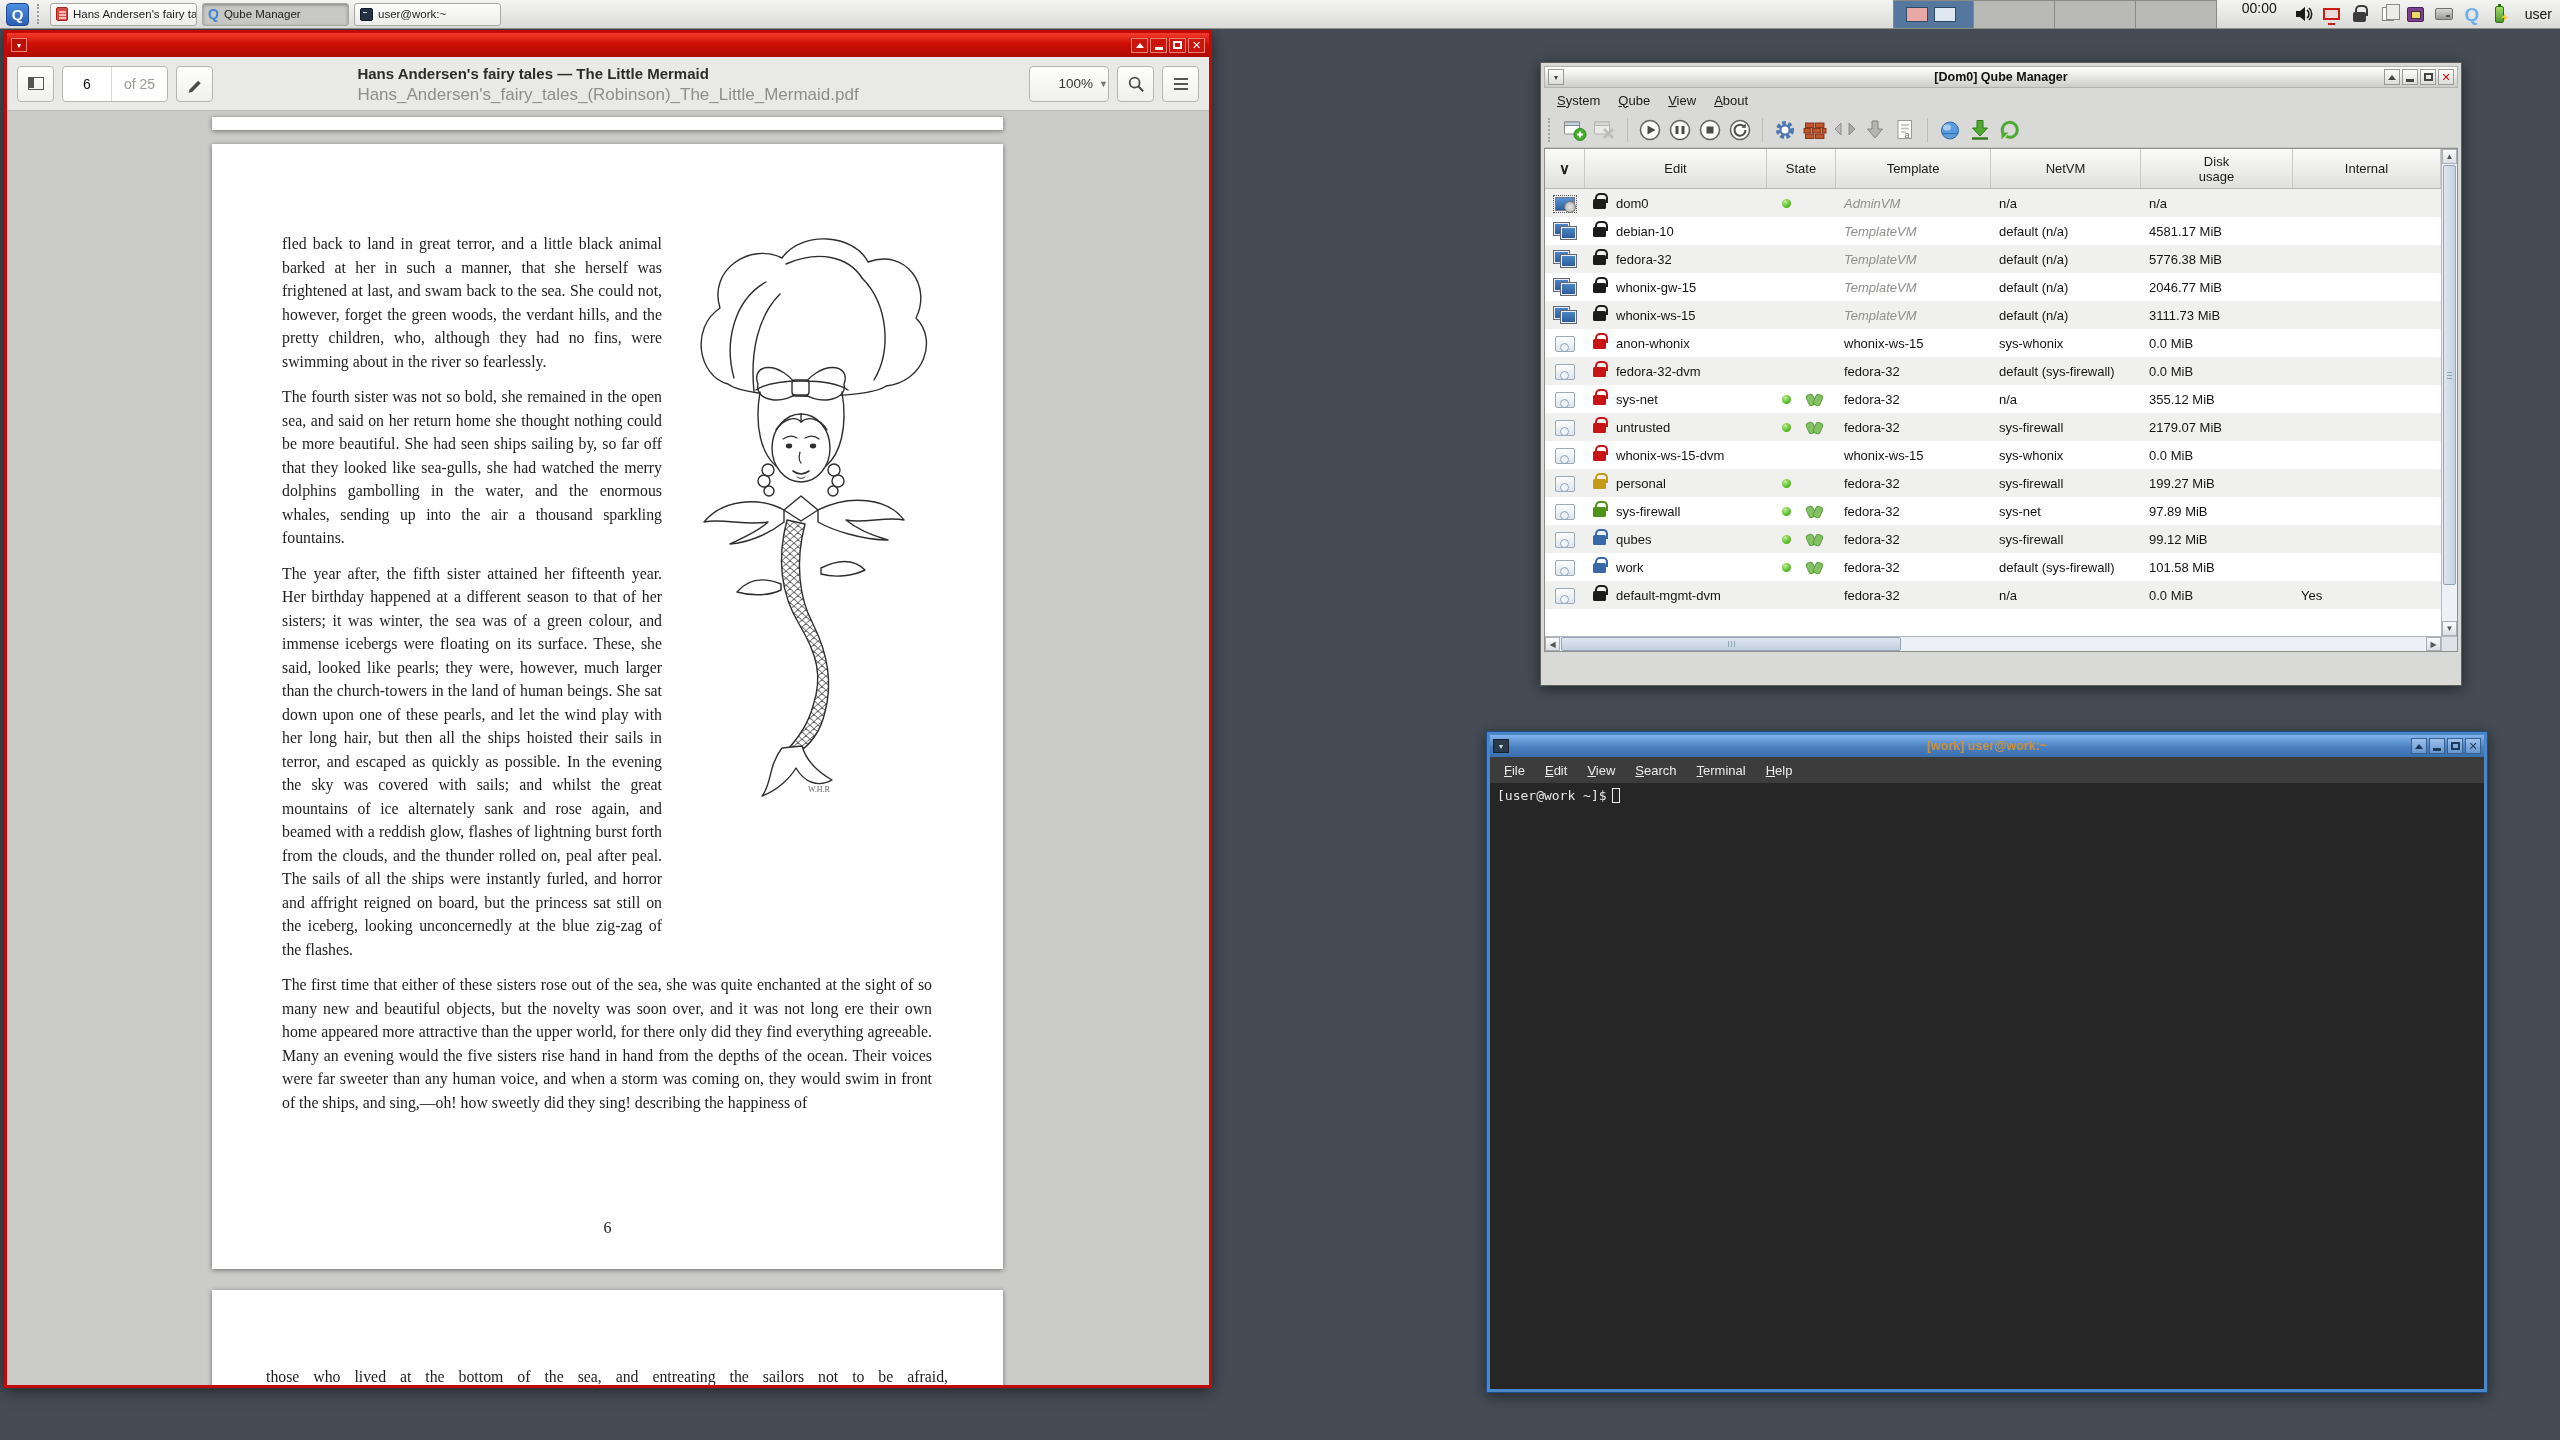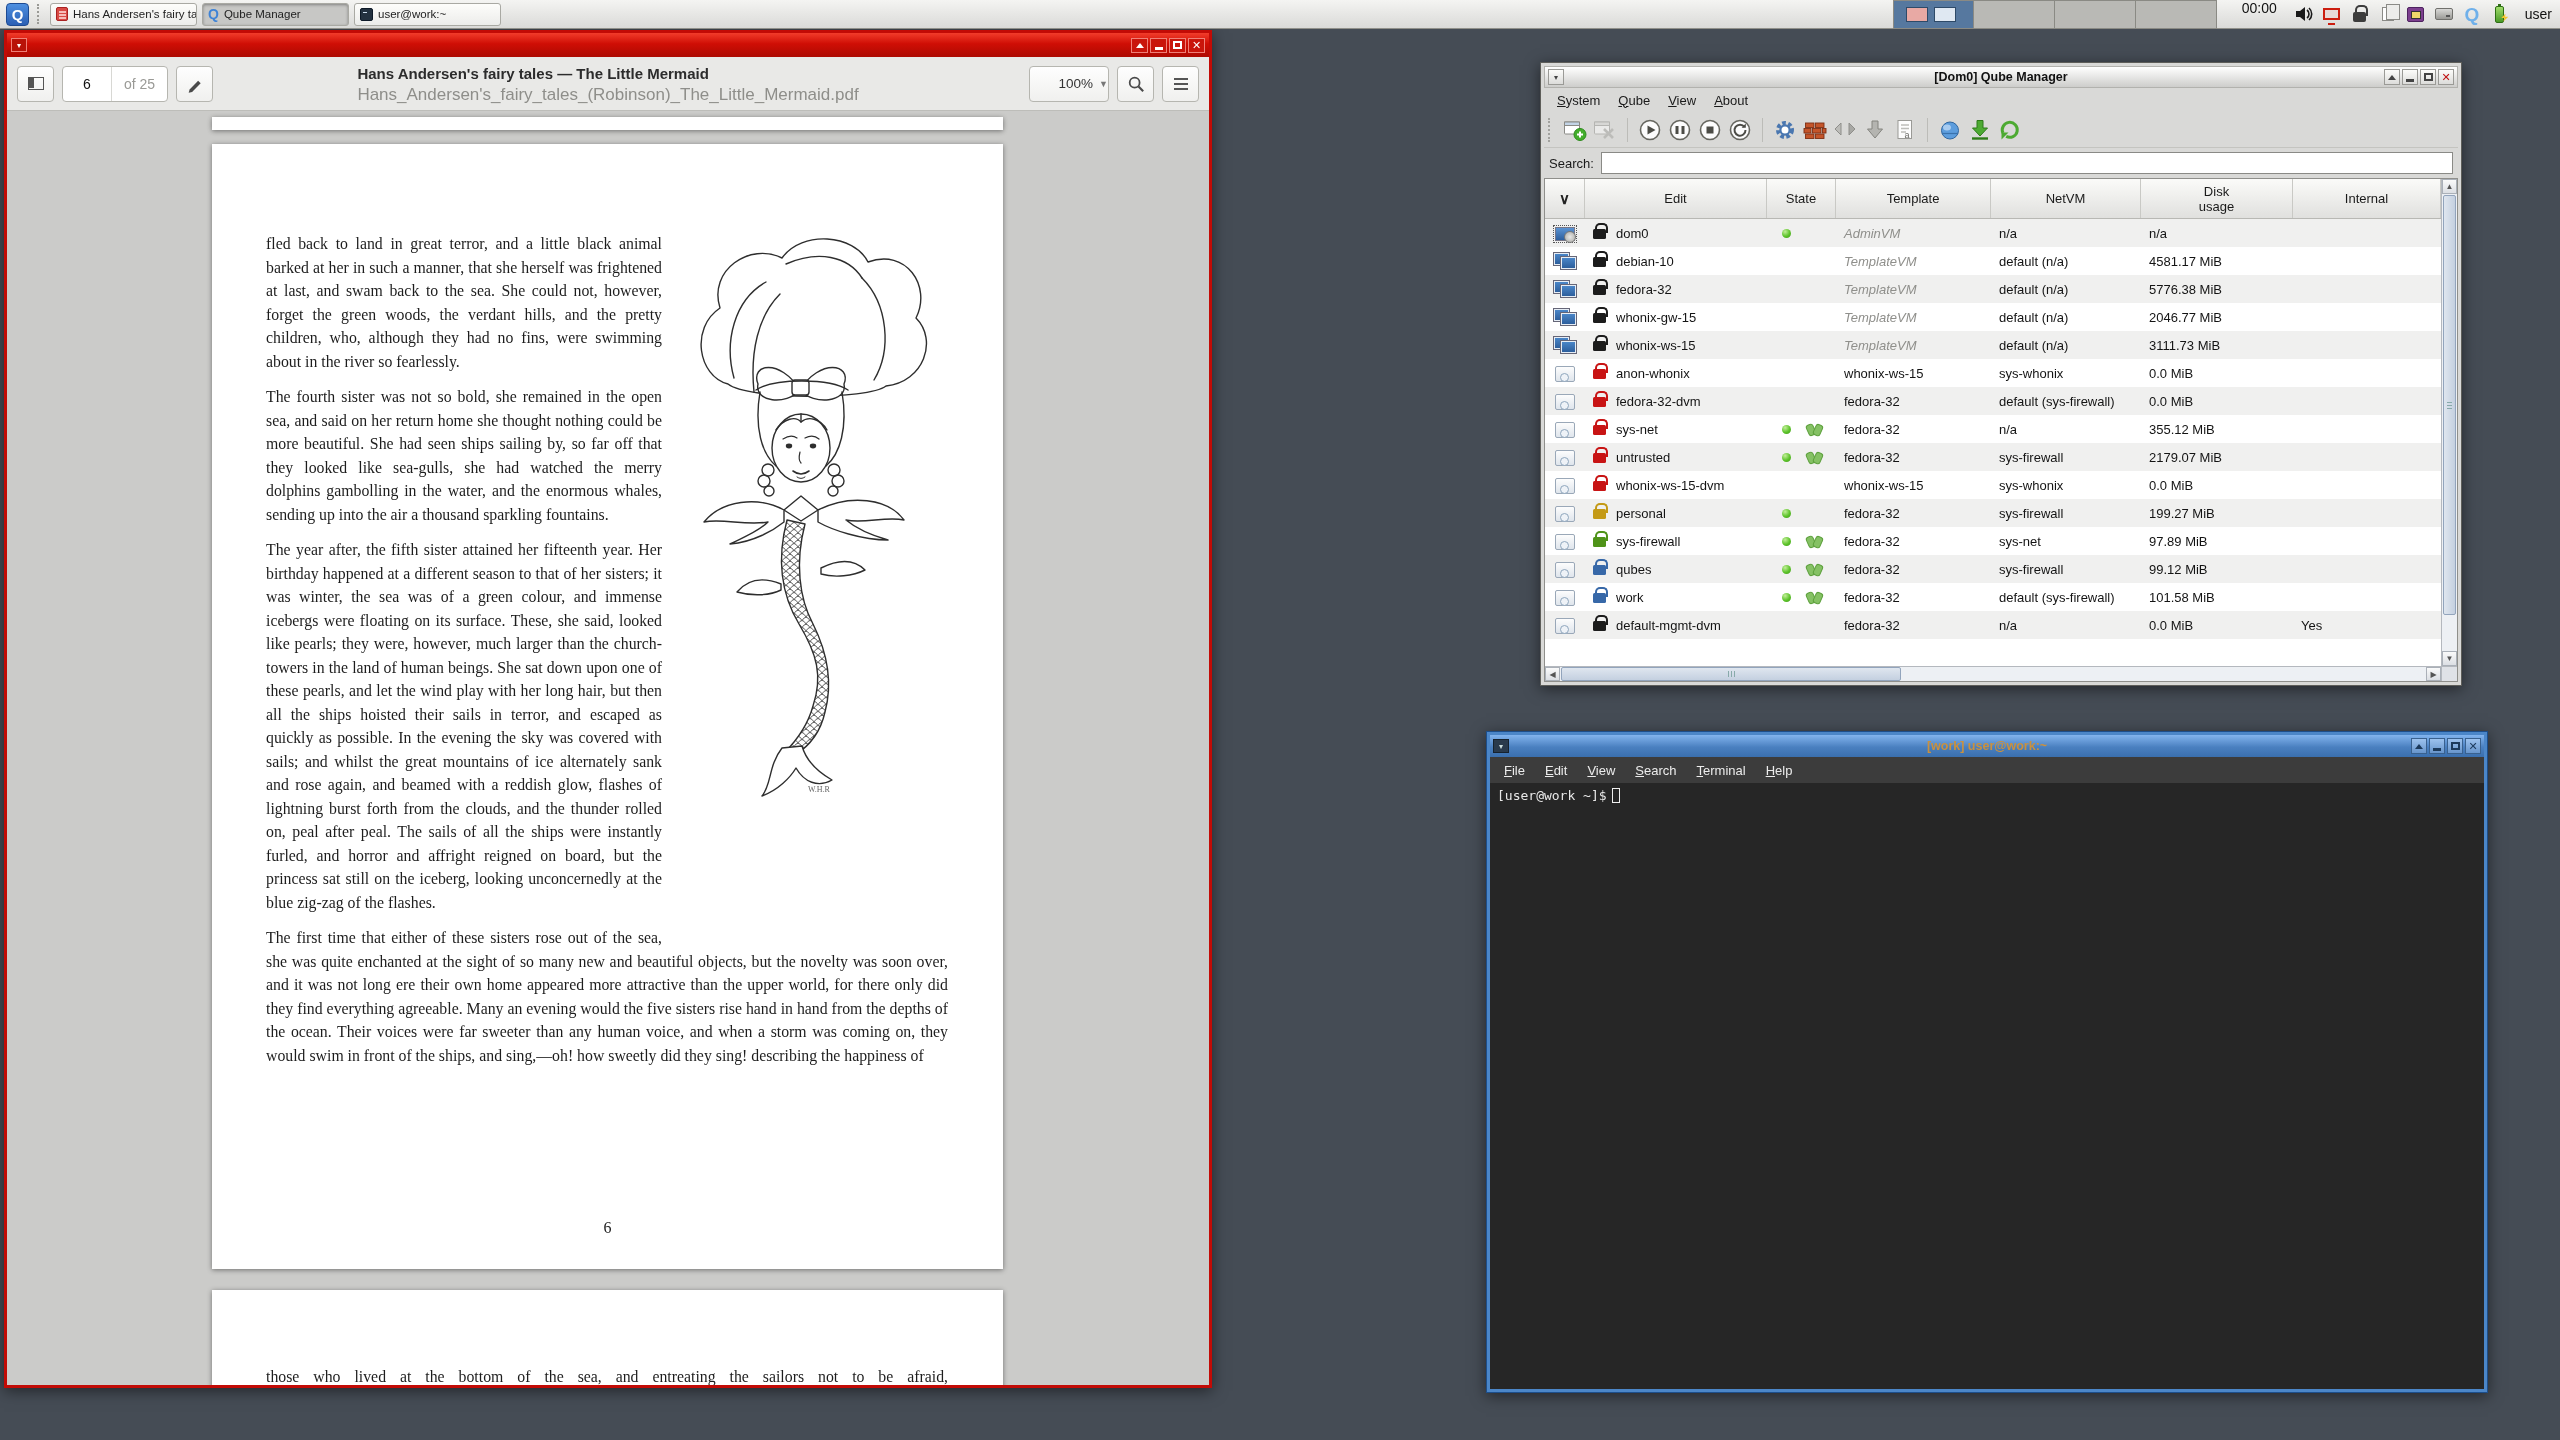--- a/index.html
+++ b/index.html
@@ -79,21 +79,21 @@
   .hamb{display:flex;flex-direction:column;gap:3px}
   .hamb i{width:14px;height:2px;background:#555}
   .sbico{width:16px;height:13px;border:1.5px solid #555;position:relative}
   .sbico::after{content:"";position:absolute;left:0;top:0;width:5px;height:10px;background:#555}
   .pdf-content{position:absolute;left:0;right:0;top:78px;bottom:0;background:#cbcbc9;overflow:hidden}
   .page{position:absolute;left:205px;width:791px;background:#fff;box-shadow:0 1px 5px rgba(0,0,0,.45)}
   #page5{top:6px;height:13px}
   #page6{top:33px;height:1125px;padding:88px 55px 0 54px;overflow:hidden}
   #page7{top:1179px;height:200px;padding:75px 55px 0 54px}
   .book{font-family:"Liberation Serif",serif;font-size:15.8px;line-height:23.5px;color:#1d1d1d;text-align:justify}
-  .book p{margin:0 0 12px}
+  .book p{margin:0 16px 12px}
   .illu{float:right;width:286px;height:698px;position:relative;margin-left:0}
   .illu svg{position:absolute;left:8px;top:0}
   .caption{position:absolute;left:0;right:0;top:628px;text-align:center;font-family:"Liberation Serif",serif;font-size:14px;letter-spacing:.6px;color:#222;line-height:31px}
   .pagenum{position:absolute;left:0;right:0;top:1075px;text-align:center;font-family:"Liberation Serif",serif;font-size:16px;color:#1d1d1d}
   #page7 .book p{text-align:justify;text-align-last:justify;margin:0}
 
   
   #qm-win{position:absolute;left:1540px;top:62px;width:922px;height:624px;background:#d9d9d7;border:1px solid #5e5e5a;padding:3px;box-shadow:0 3px 14px rgba(0,0,0,.5)}
   .qm-title{height:22px;background:linear-gradient(#ffffff,#cdcdcb);border:1px solid #b2b2ae;display:flex;align-items:center;padding:0 3px;position:relative}
   .qm-title .title{position:absolute;left:0;right:0;text-align:center;font-weight:bold;font-size:12.5px;color:#111;pointer-events:none}
@@ -473,24 +473,20 @@
             <path d="M4 20.5h16" stroke="#2d7a18" stroke-width="2.4"></path>
           </svg>
       </span>
       <span class="tool">
         <svg width="24" height="24" viewBox="0 0 24 24">
             <path d="M5 15a7.5 7.5 0 1 1 3.2 3.4" fill="none" stroke="#4daa32" stroke-width="3"></path>
             <path d="M3.5 21.5v-7h7z" fill="#4daa32"></path>
           </svg>
       </span>
     </div>
-    <div class="qm-search">
-      <span>Search:</span>
-      <input type="text" value="" style="">
-    </div>
     <div class="qm-tablewrap">
       <div class="qh">
         <div>
             <span class="chev">∨</span>
           </div>
         <div>Edit</div>
         <div>State</div>
         <div>Template</div>
         <div>NetVM</div>
         <div>

